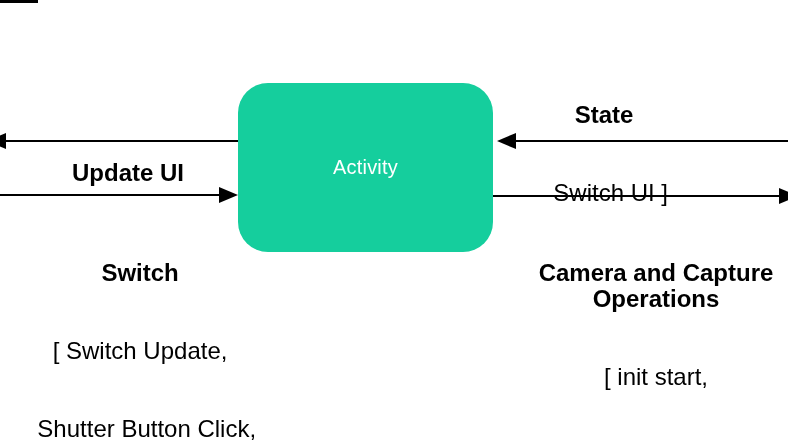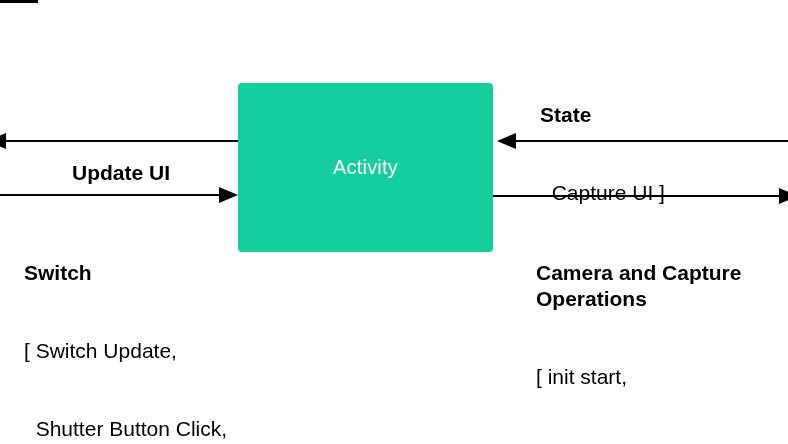--- a/index.html
+++ b/index.html
@@ -21,21 +21,21 @@
     position: absolute;
     left: 0; top: 0;
     width: 38px; height: 3px;
     background: var(--line, #000000);
   }
   
   .node {
     position: absolute;
     left: 238px; top: 83px;
     width: 255px; height: 169px;
-    border-radius: 4px;
+    border-radius: 30px;
     background: var(--node-fill, #15CE9D);
     display: flex;
     align-items: center;
     justify-content: center;
   }
   .node-label {
     color: var(--node-text, #ffffff);
     font-size: 20px;
     letter-spacing: 0.2px;
   }
@@ -58,23 +58,24 @@
   }
   .ah-right { border-left: 19px solid var(--line, #000000); }
   .ah-left  { border-right: 19px solid var(--line, #000000); }
   .ah-update  { left: -13px; top: 133px; }  
   .ah-actions { left: 219px; top: 187px; }
   .ah-state   { left: 497px; top: 133px; }
   .ah-ops     { left: 779px; top: 188px; }  
   
   .tb {
     position: absolute;
-    font-size: 21px;
+    font-size: 24px;
     line-height: 26px;
     white-space: pre;
+    text-align: center;
   }
   .tb .t { font-weight: bold; }
   .t-wrap { white-space: normal; }
   .lbl-update { left: 72px;  top: 108px; }
   .blk-actions { left: 24px;  top: 208px; }
   .blk-state   { left: 540px; top: 50px;  }
   .blk-ops     { left: 536px; top: 208px; width: 240px; }
 </style>
 </head>
 <body>
@@ -99,21 +100,21 @@
   </div>
   <div class="hline ln-actions"></div>
   <div class="ah ah-right ah-actions"></div>
 
   <div class="node">
     <span class="node-label">Activity</span>
   </div>
 
   <div class="tb blk-state">
     <div class="t">State</div>
-    <div>  Capture UI ]</div>
+    <div>  Switch UI ]</div>
   </div>
   <div class="hline ln-state"></div>
   <div class="ah ah-left ah-state"></div>
 
   <div class="tb blk-ops">
     <div class="t t-wrap">Camera and Capture Operations</div>
     <div>[ init start,</div>
     <div>  start preview,</div>
     
     

